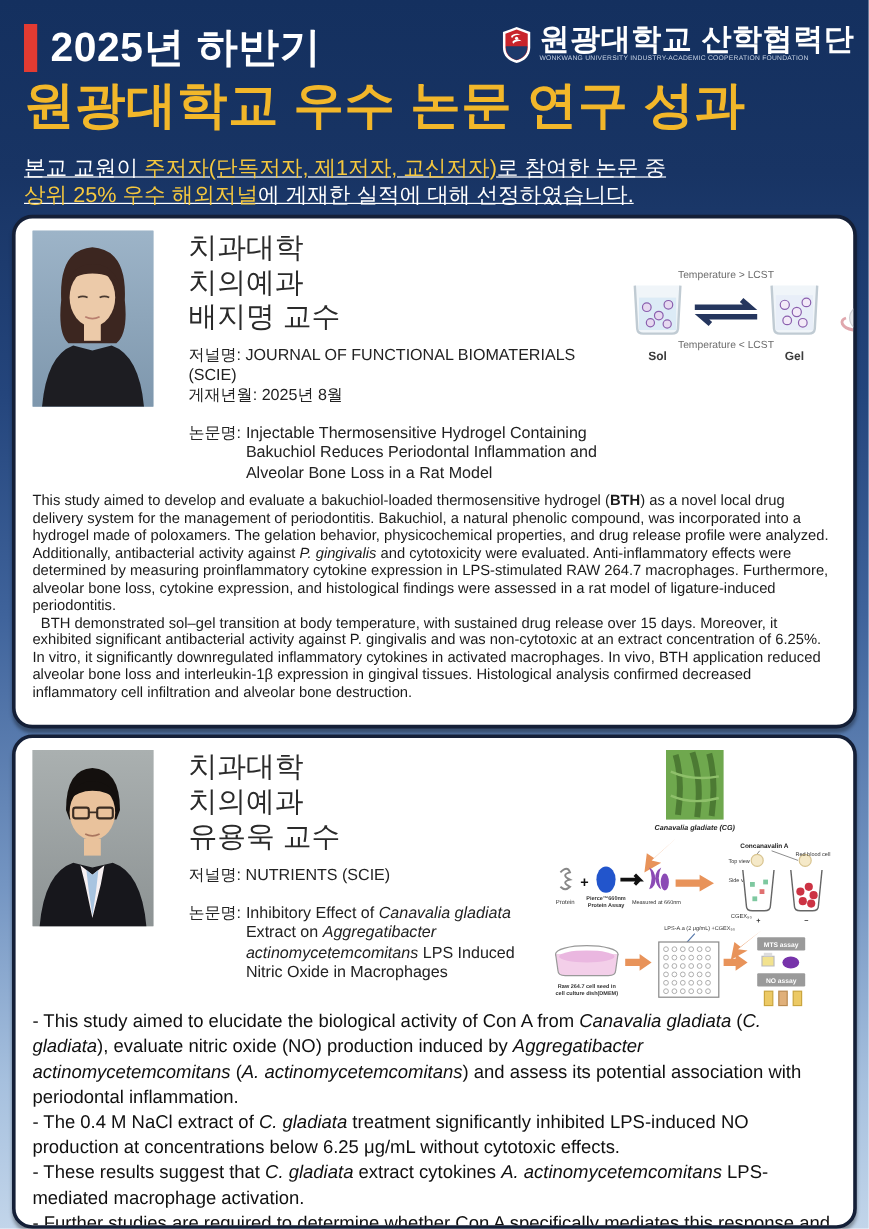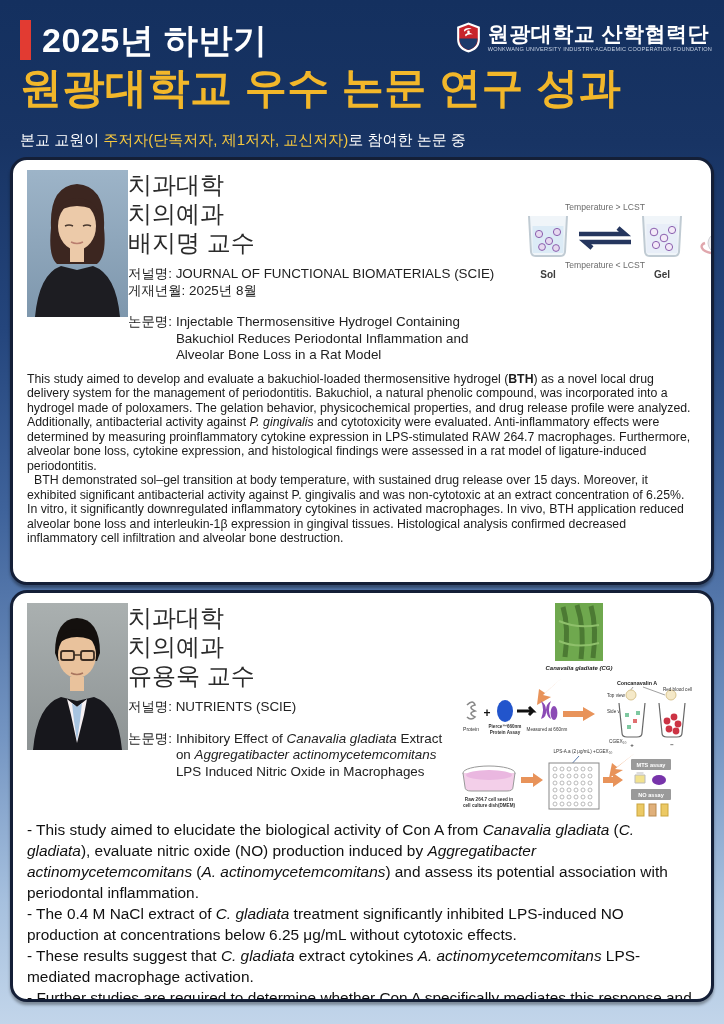--- a/index.html
+++ b/index.html
@@ -6,37 +6,37 @@
   body{width:724px;height:1024px;font-family:"Liberation Sans","DejaVu Sans",sans-serif;overflow:hidden;}
   .page{position:relative;width:724px;height:1024px;
     background:linear-gradient(180deg,#14305f 0%,#183464 14%,#24457c 32%,#3f639b 50%,#7495c2 72%,#a6c0de 88%,#c2d5ea 100%);}
   
   .header{position:relative;padding:20px 24px 0 20px;color:#fff;}
   .h-row{display:flex;align-items:center;}
   .red-bar{width:11px;height:40px;background:#e23b32;margin-right:11px;}
   .period{font-size:34px;font-weight:bold;color:#ffffff;letter-spacing:.5px;line-height:40px;}
   .logo{position:absolute;right:12px;top:22px;display:flex;gap:7px;align-items:flex-start;}
   .logo-txt{display:flex;flex-direction:column;}
-  .logo-title{font-size:21px;font-weight:bold;color:#fff;line-height:23px;letter-spacing:.5px;}
+  .logo-title{font-size:25px;font-weight:bold;color:#fff;line-height:23px;letter-spacing:.5px;}
   .logo-sub{font-size:5.6px;color:#c8d3e4;letter-spacing:.22px;margin-top:1px;}
   .main-title{font-size:42px;font-weight:bold;color:#f2b72a;line-height:46px;margin:5px 0 18px 0;letter-spacing:.5px;}
-  .desc{font-size:15px;line-height:22px;color:#fff;}
+  .desc{font-size:18px;line-height:22px;color:#fff;text-decoration:underline;}
   .seg.y{color:#f6c83e;}
   .seg.b{font-weight:bold;}
   .seg.i{font-style:italic;}
   
   .card{box-sizing:border-box;margin:0 10px;background:#fff;border:3px solid #141f37;border-radius:17px;
     padding:10px 14px;box-shadow:0 3px 3px rgba(0,0,0,.35);overflow:hidden;}
   .card1{height:428px;margin-top:6px;}
   .card2{height:412px;margin-top:5px;}
   .fig-col{float:right;display:flex;align-items:center;}
   .fig-col1{width:178px;}
   .fig-col2{width:238px;height:216px;}
   .rat-caption{font-size:10.5px;font-weight:bold;color:#222;margin:1px 0 3px 0;}
-  .card-head{display:flex;}
+  .card-head{display:flex;gap:29px;}
   .photo{width:101px;height:147px;flex:none;}
   .info{padding-top:0px;}
   .dept-line{font-size:24px;color:#2a2a2a;line-height:29px;}
   .meta{margin-top:9px;font-size:13.4px;line-height:16.5px;color:#222;}
   .paper{margin-top:15px;font-size:13.4px;line-height:16.5px;color:#222;display:flex;}
   .paper .lbl{white-space:nowrap;margin-right:4px;}
   .paper .ttl{max-width:330px;}
   .abstract{margin-top:8px;font-size:12.3px;line-height:14.5px;color:#1b1b1b;}
   .abstract p{margin:0;}
   .abstract p.ind{text-indent:7px;}
@@ -69,20 +69,21 @@
       <div class="logo-txt">
         <div class="logo-title">원광대학교 산학협력단</div>
         <div class="logo-sub">WONKWANG UNIVERSITY INDUSTRY-ACADEMIC COOPERATION FOUNDATION</div>
       </div>
     </div>
 
     <div class="main-title">원광대학교 우수 논문 연구 성과</div>
 
     <div class="desc">
       <div><span class="seg">본교 교원이 </span><span class="seg y">주저자(단독저자, 제1저자, 교신저자)</span><span class="seg">로 참여한 논문 중</span></div>
+      <div><span class="seg y">상위 25% 우수 해외저널</span><span class="seg">에 게재한 실적에 대해 선정하였습니다.</span></div>
     </div>
   </div>
 
   <section class="card card1">
 
     <div class="fig-col fig-col1">
 
       <span>
         <svg width="172" height="84" viewBox="0 0 172 84">
           <text x="86" y="14" font-size="8.6" fill="#6b6b6b" text-anchor="middle">Temperature &gt; LCST</text>

